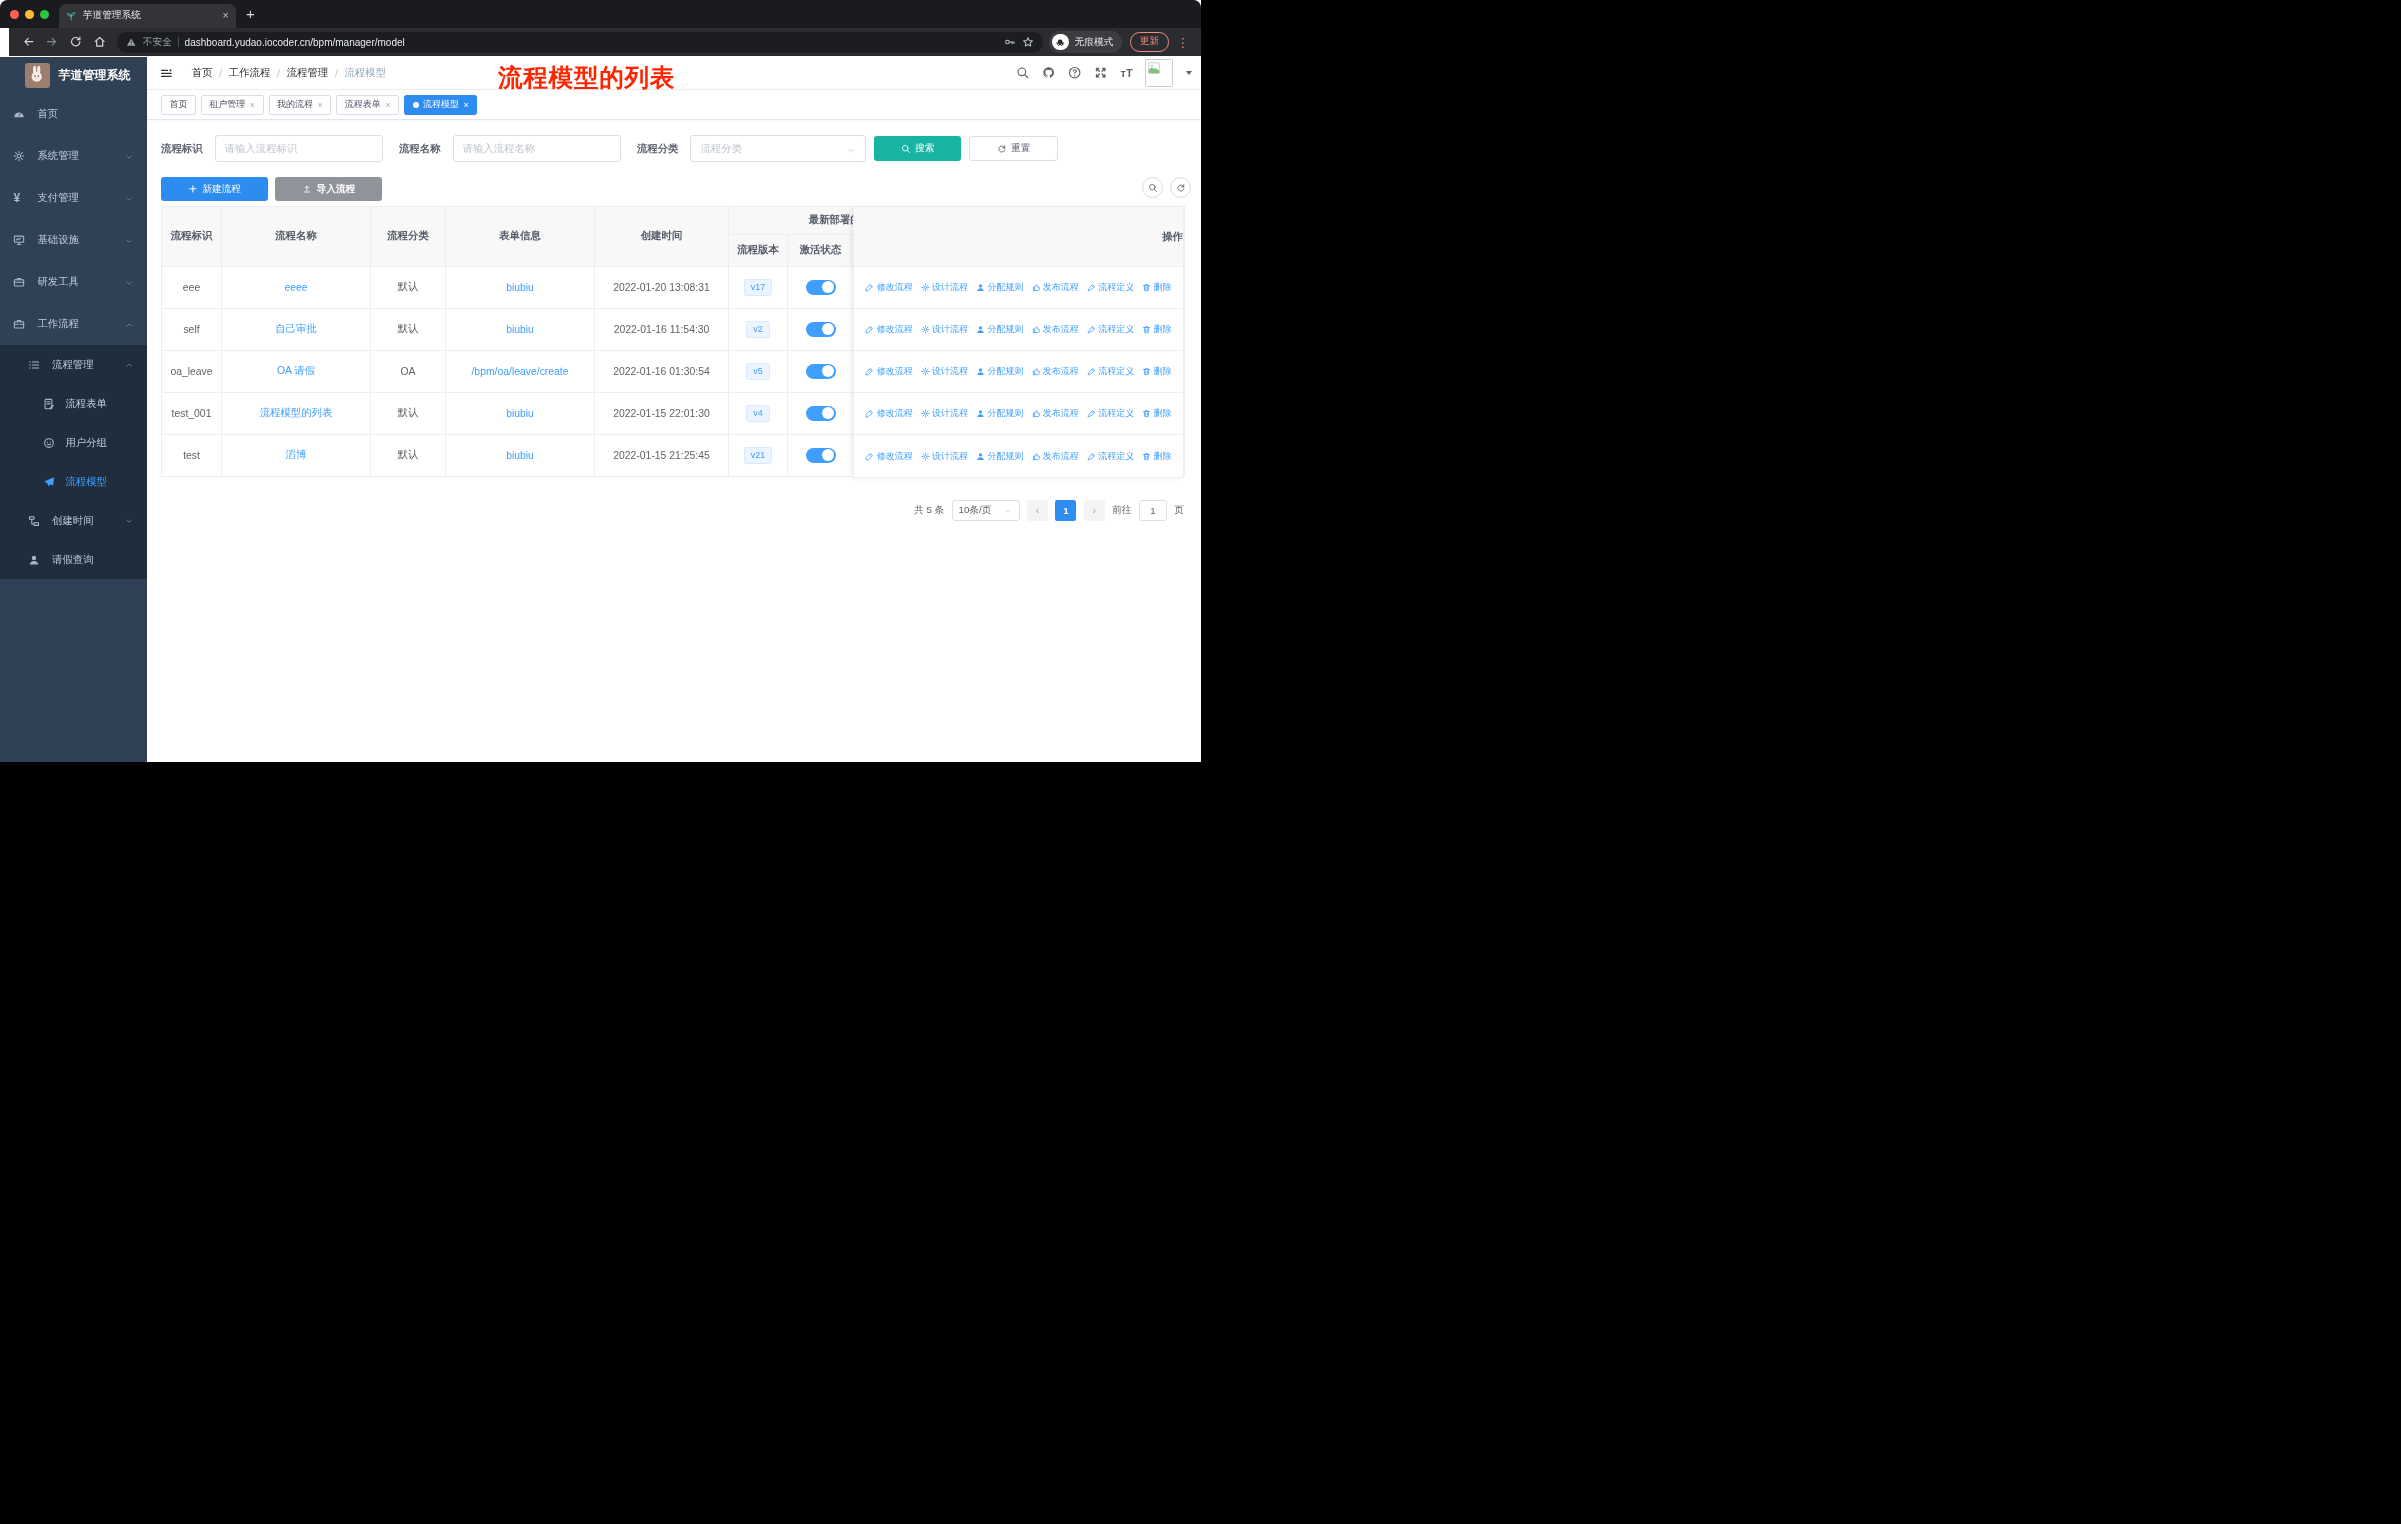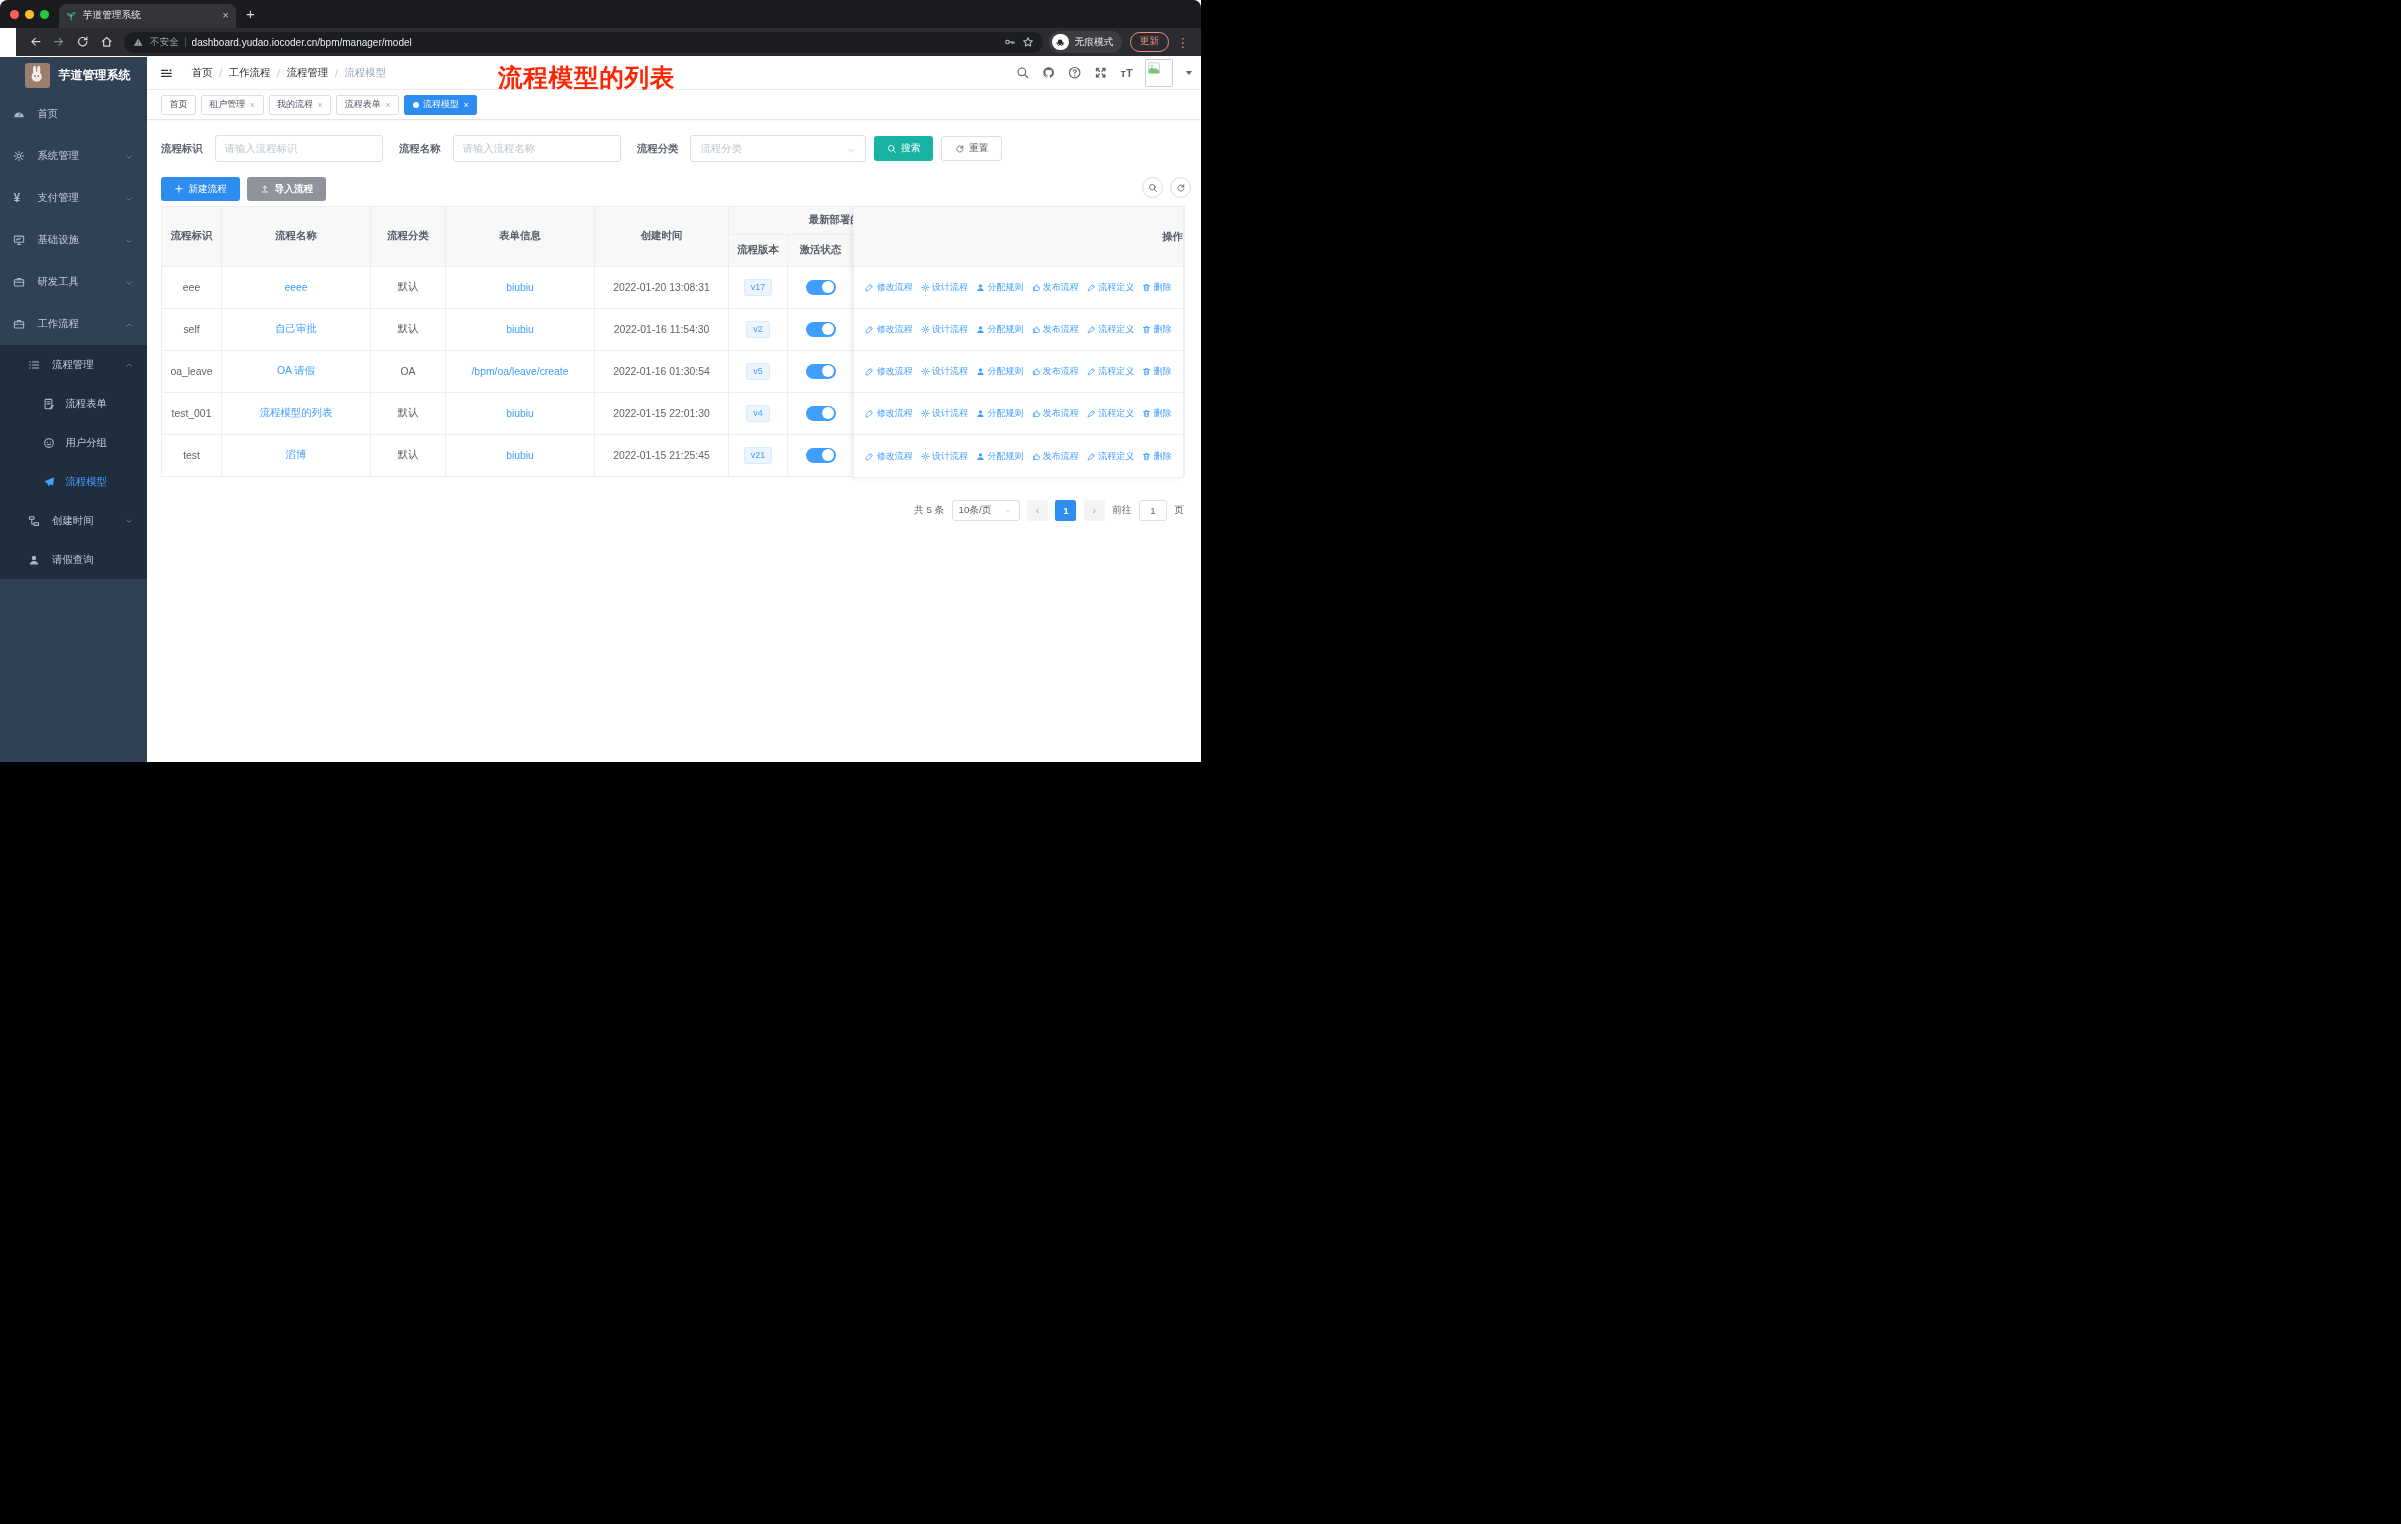--- a/index.html
+++ b/index.html
@@ -7,21 +7,21 @@
   .screen { position:relative; width:1201px; height:762px; background:#fff; overflow:hidden; }
 
   
   .chrome-tabs { position:absolute; top:0; left:0; right:0; height:28px; background:#1a1b1e; border-radius:7.4px 7.4px 0 0; }
   .win-dots { position:absolute; left:10.4px; top:9.7px; display:flex; gap:6px; }
   .win-dot { width:9px; height:9px; border-radius:50%; }
   .tab { position:absolute; left:59px; top:3.7px; width:177px; height:24.6px; background:#333438; border-radius:7.4px 7.4px 0 0; display:flex; align-items:center; padding:0 7.4px; gap:6px; }
   .tab-title { color:#e8eaed; font-size:9.7px; flex:1; white-space:nowrap; overflow:hidden; }
   .tab-close { color:#bdc1c6; font-size:10.4px; cursor:default; }
   .newtab { position:absolute; left:246px; top:5.2px; color:#dadce0; font-size:15px; font-weight:300; }
-  .chrome-toolbar { position:absolute; top:28px; left:16px; right:0; height:28px; background:#2b2c2f; display:flex; align-items:center; padding:0 7.4px; }
+  .chrome-toolbar { position:absolute; top:28px; left:9px; right:0; height:28px; background:#2b2c2f; display:flex; align-items:center; padding:0 7.4px; }
   .nav-ico { width:13.4px; height:13.4px; color:#d5d7da; margin:0 5.2px; flex:none; }
   .nav-ico.dim { color:#84878b; }
   .urlbar { flex:1; height:21px; background:#1c1d20; border-radius:10.4px; margin:0 6px; display:flex; align-items:center; padding:0 9px; gap:6px; min-width:0; }
   .urlbar .warn { width:10.4px; height:10.4px; color:#9aa0a6; flex:none; }
   .notsecure { color:#9aa0a6; font-size:9.7px; flex:none; }
   .url-div { width:0.7px; height:10.4px; background:#4a4d51; flex:none; }
   .url-text { color:#e8eaed; font-size:10px; flex:1; white-space:nowrap; overflow:hidden; }
   .urlbar .mini { width:12px; height:12px; color:#bdc1c6; flex:none; }
   .incog-chip { height:22px; border-radius:11px; background:#3c3d41; display:flex; align-items:center; gap:6px; padding:0 9px 0 3px; flex:none; }
   .incog-circ { width:16.4px; height:16.4px; border-radius:50%; background:#fff; display:flex; align-items:center; justify-content:center; }
@@ -71,21 +71,21 @@
   .tag-dot { width:6px; height:6px; border-radius:50%; background:#fff; }
 
   .content { position:relative; padding:15px 17px 0 14px; }
   .srow { display:flex; align-items:center; height:27px; }
   .f-label { font-size:10.4px; font-weight:700; color:#5f6470; margin-right:12px; white-space:nowrap; }
   .inp { width:168px; height:27px; border:0.7px solid #dcdfe6; border-radius:3px; padding:0 9px; font-size:10.4px; color:#606266; margin-right:16.4px; outline:none; background:#fff; }
   .inp::placeholder { color:#bfc4cc; }
   .sel { width:176px; height:27px; border:0.7px solid #dcdfe6; border-radius:3px; padding:0 9px; display:flex; align-items:center; justify-content:space-between; margin-right:7.4px; background:#fff; }
   .sel .sel-ph { font-size:10.4px; color:#bfc4cc; }
   .sel .sel-caret { width:9px; height:9px; color:#c0c4cc; }
-  .btn { height:24.6px; border-radius:3px; font-size:9.7px; display:inline-flex; align-items:center; gap:4.5px; padding:0 13px; border:none; cursor:default; white-space:nowrap; }
+  .btn { height:24.6px; border-radius:3px; font-size:9.7px; display:inline-flex; align-items:center; gap:4.5px; padding:0 27px; border:none; cursor:default; white-space:nowrap; }
   .btn svg { width:9.7px; height:9.7px; }
   .btn-search { background:#17b3a3; color:#fff; margin-right:7.4px; }
   .btn-reset { background:#fff; color:#5f6470; border:0.7px solid #dcdfe6; }
   .trow { margin-top:15px; height:24.6px; display:flex; gap:7.4px; position:relative; }
   .btn-create { background:#2d8cf0; color:#fff; height:24px; }
   .btn-import { background:#909399; color:#fff; height:24px;font-weight:bold; }
   .tool-circles { position:absolute; right:-7.4px; top:0; display:flex; gap:7.4px; }
   .circ-btn { width:21px; height:21px; border-radius:50%; border:0.7px solid #d9dbe0; background:#fff; display:flex; align-items:center; justify-content:center; color:#5f6368; }
   .circ-btn svg { width:9.7px; height:9.7px; }
 

